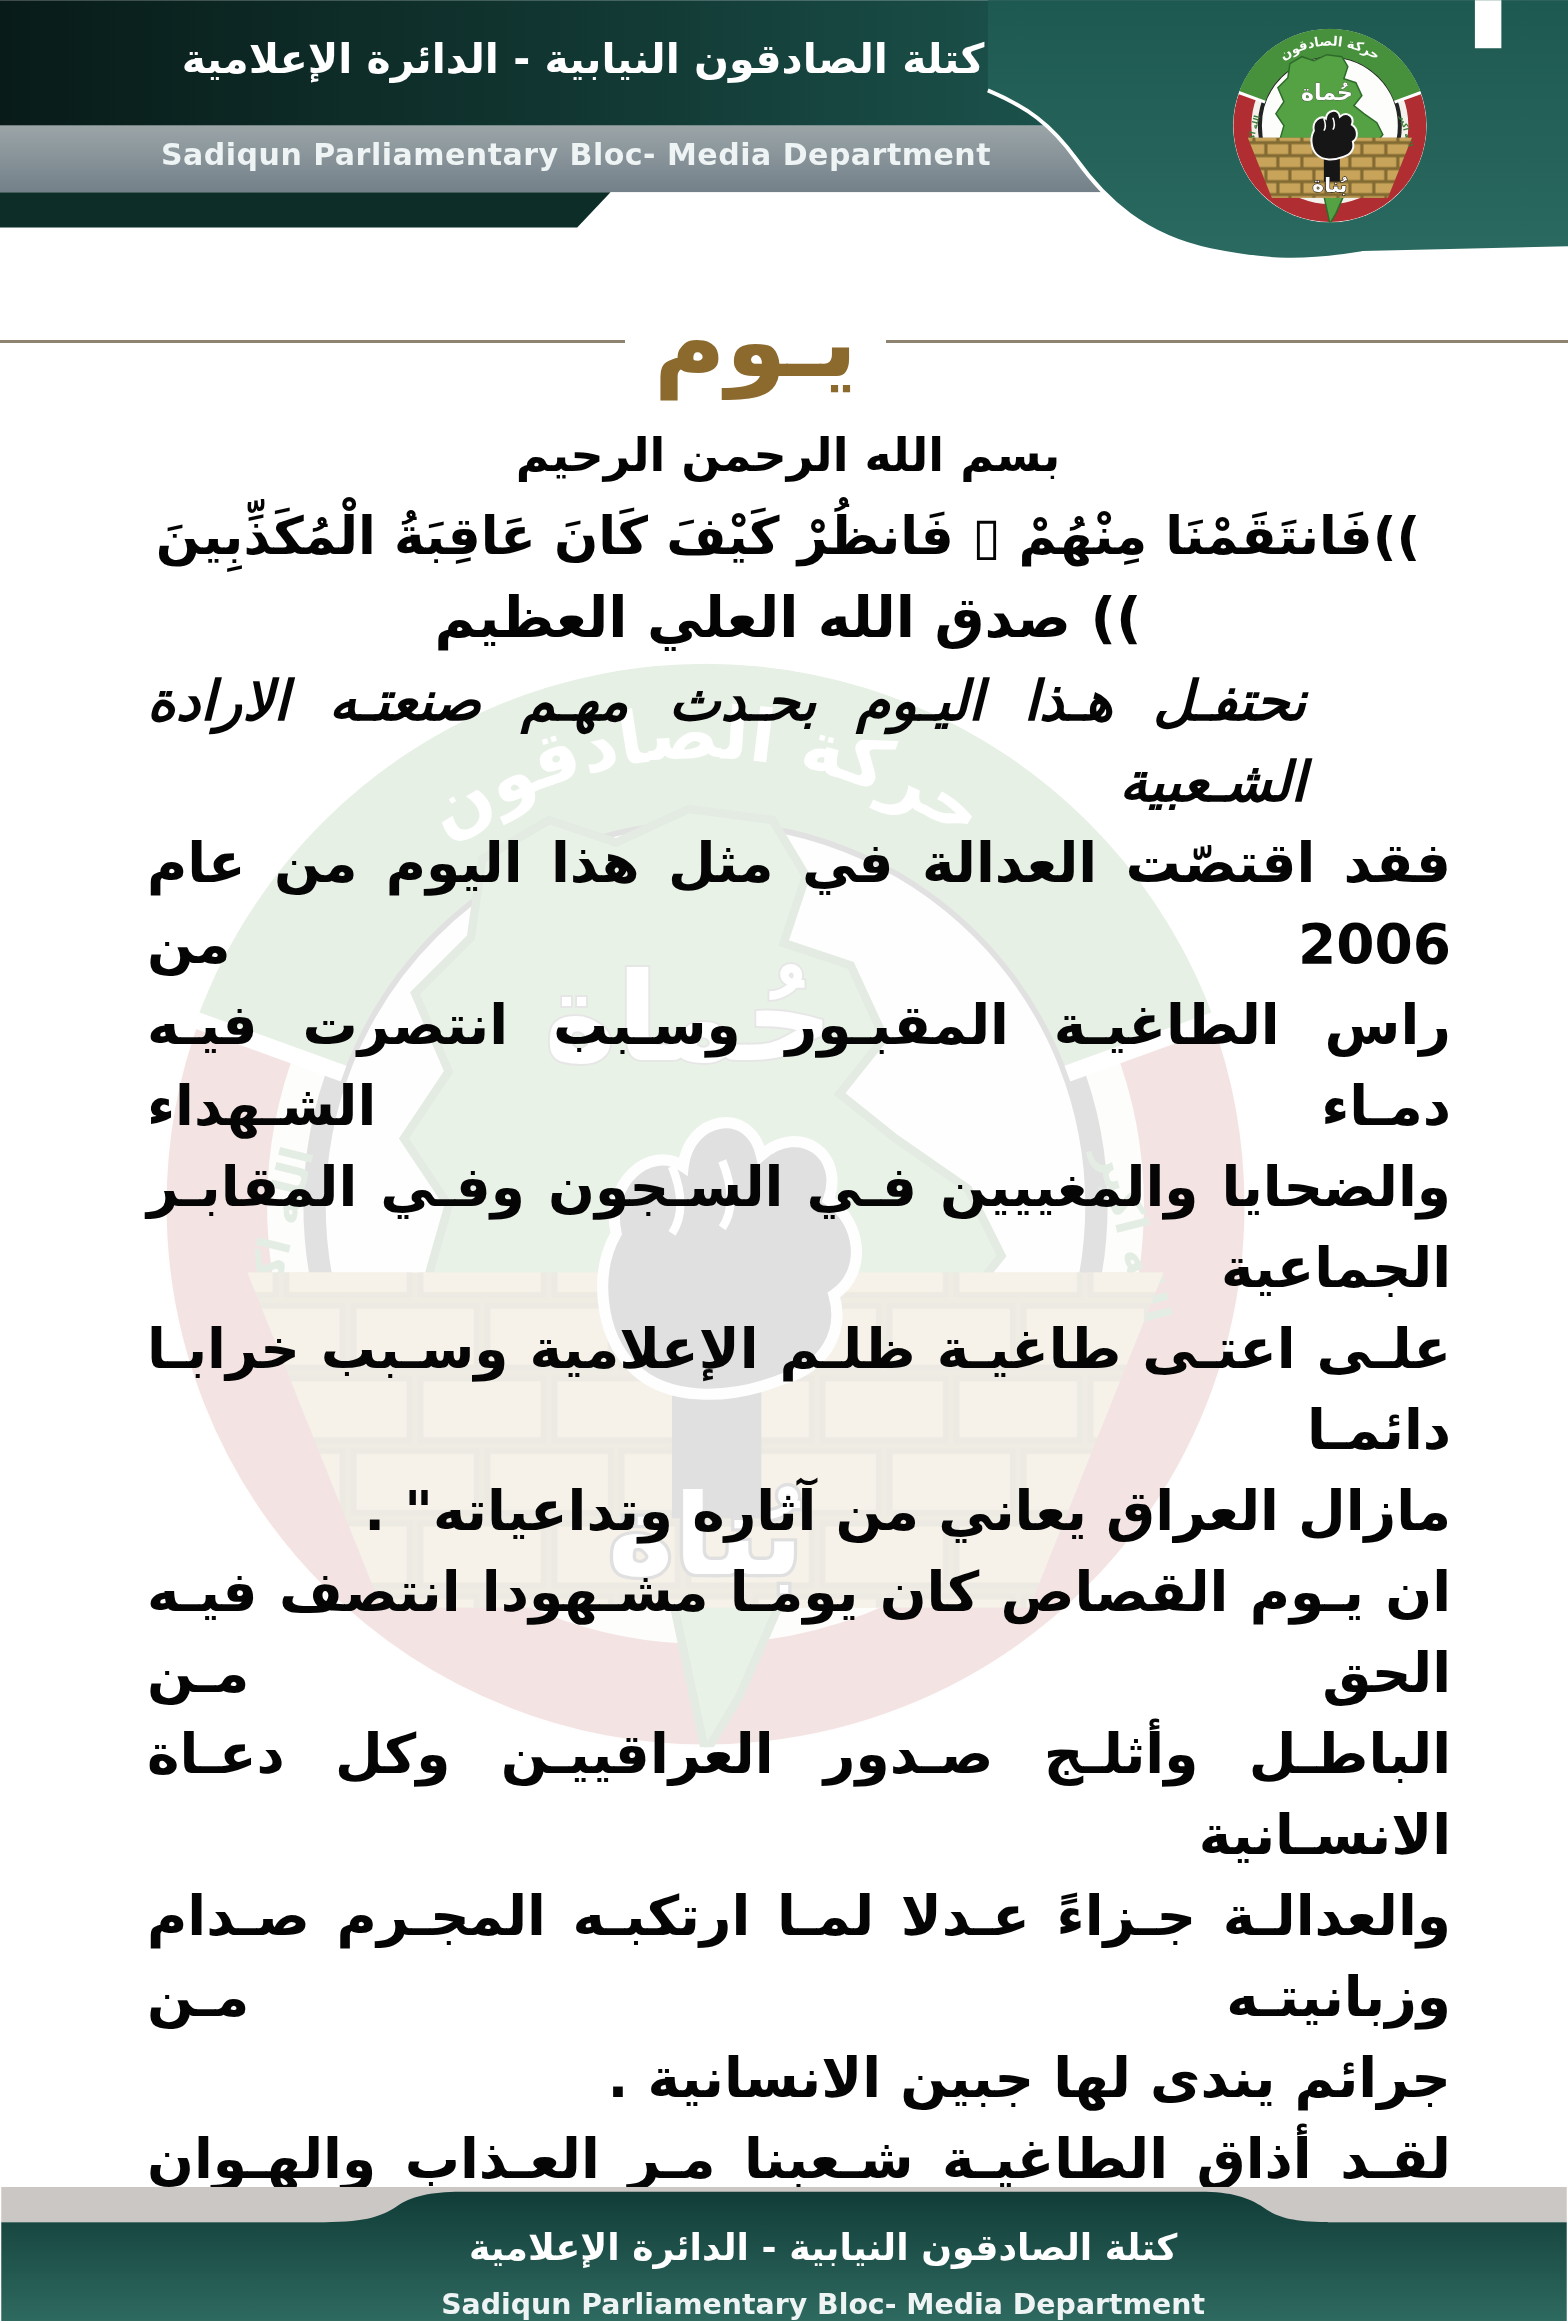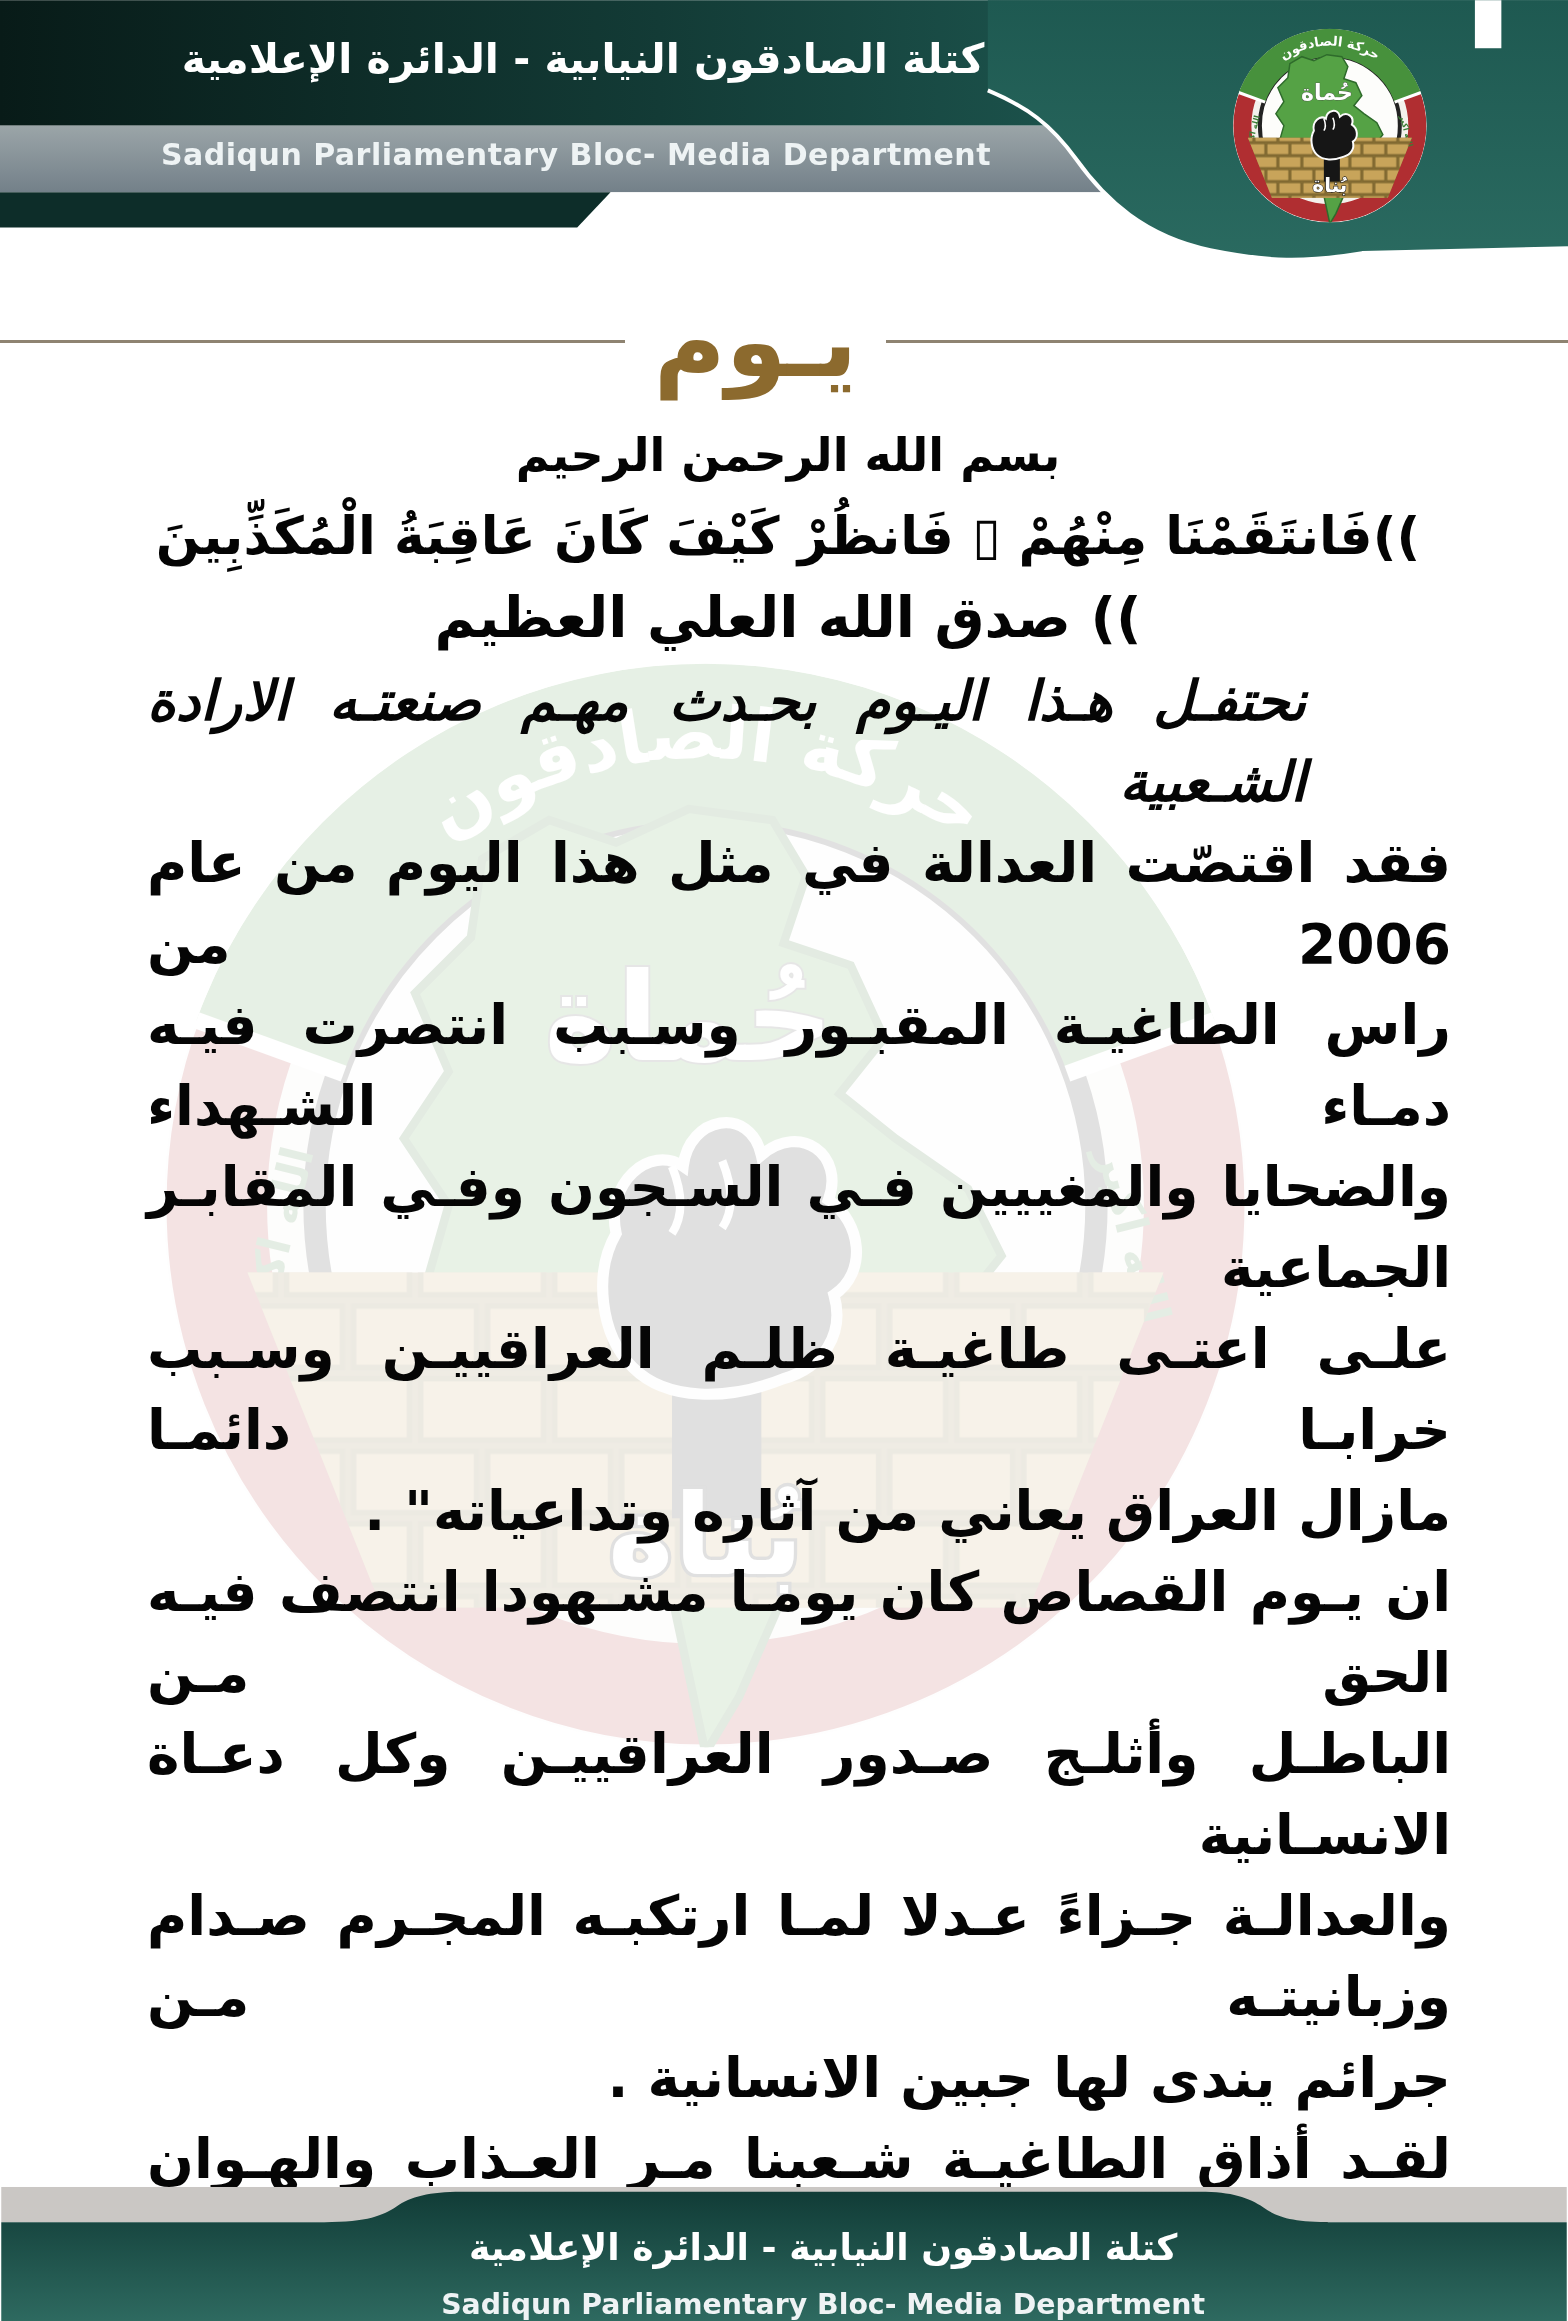--- a/index.html
+++ b/index.html
@@ -140,21 +140,21 @@
     <div class="basmala">بسم الله الرحمن الرحيم</div>
     <div class="verse">‎((‎فَانتَقَمْنَا مِنْهُمْ ▯ فَانظُرْ كَيْفَ كَانَ عَاقِبَةُ الْمُكَذِّبِينَ</div>
     <div class="sadaq">‎((‎ صدق الله العلي العظيم</div>
   </div>
 
   <div class="body-block" dir="rtl">
     <div class="bline j indent">نحتفـل هـذا اليـوم بحـدث مهـم صنعتـه الارادة الشـعبية</div>
     <div class="bline j">فقد اقتصّت العدالة في مثل هذا اليوم من عام 2006 من</div>
     <div class="bline j">راس الطاغيـة المقبـور وسـبب انتصرت فيـه دمـاء الشـهداء</div>
     <div class="bline j">والضحايا والمغييين فـي السـجون وفـي المقابـر الجماعية</div>
-    <div class="bline j">علـى اعتـى طاغيـة ظلـم  العراقييـن وسـبب خرابـا دائمـا</div>
+    <div class="bline j">علـى اعتـى طاغيـة ظلـم  الإعلامية وسـبب خرابـا دائمـا</div>
     <div class="bline r">مازال العراق يعاني من آثاره وتداعياته" .</div>
     <div class="bline j">ان يـوم القصاص كان يومـا مشـهودا انتصف فيـه الحق مـن</div>
     <div class="bline j">الباطـل وأثلـج صـدور العراقييـن وكل دعـاة الانسـانية</div>
     <div class="bline j">والعدالـة جـزاءً عـدلا لمـا ارتكبـه المجـرم صـدام وزبانيتـه مـن</div>
     <div class="bline r">جرائم يندى لها جبين الانسانية .</div>
     <div class="bline j">لقـد أذاق الطاغيـة شـعبنا مـر العـذاب والهـوان فقتـل</div>
     <div class="bline j">وأعدم خيرة أبنائه وعلمائه  ودفن الكثير وهم احياء في</div>
 
   </div>
 

